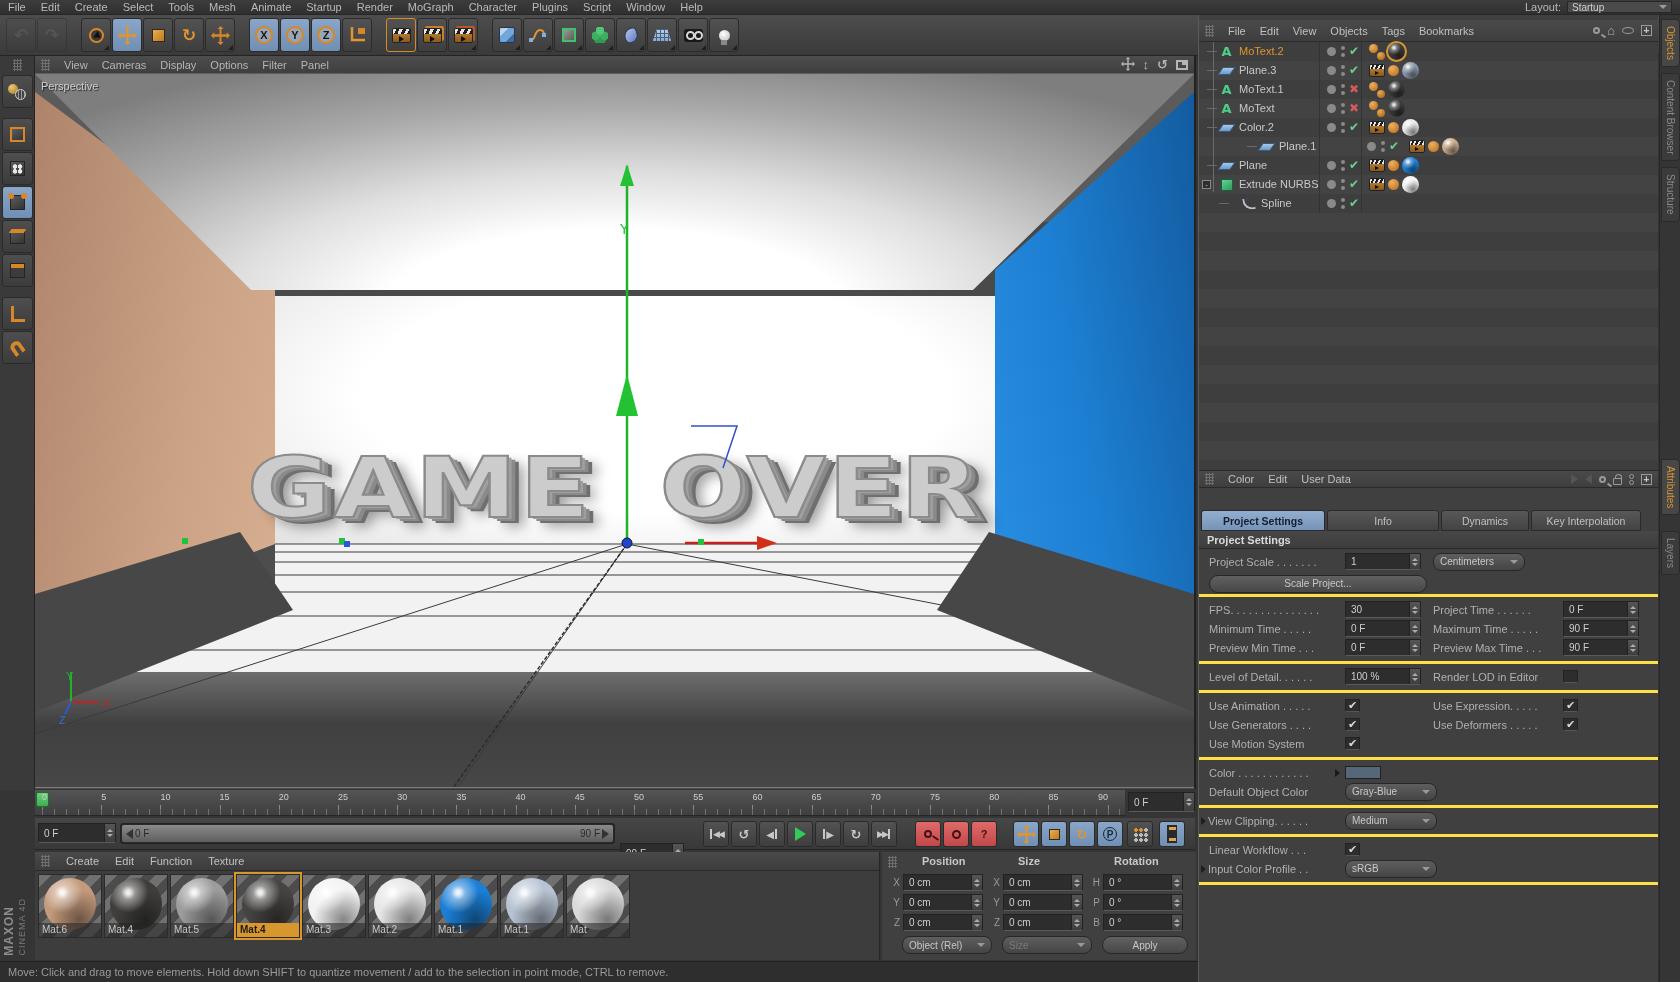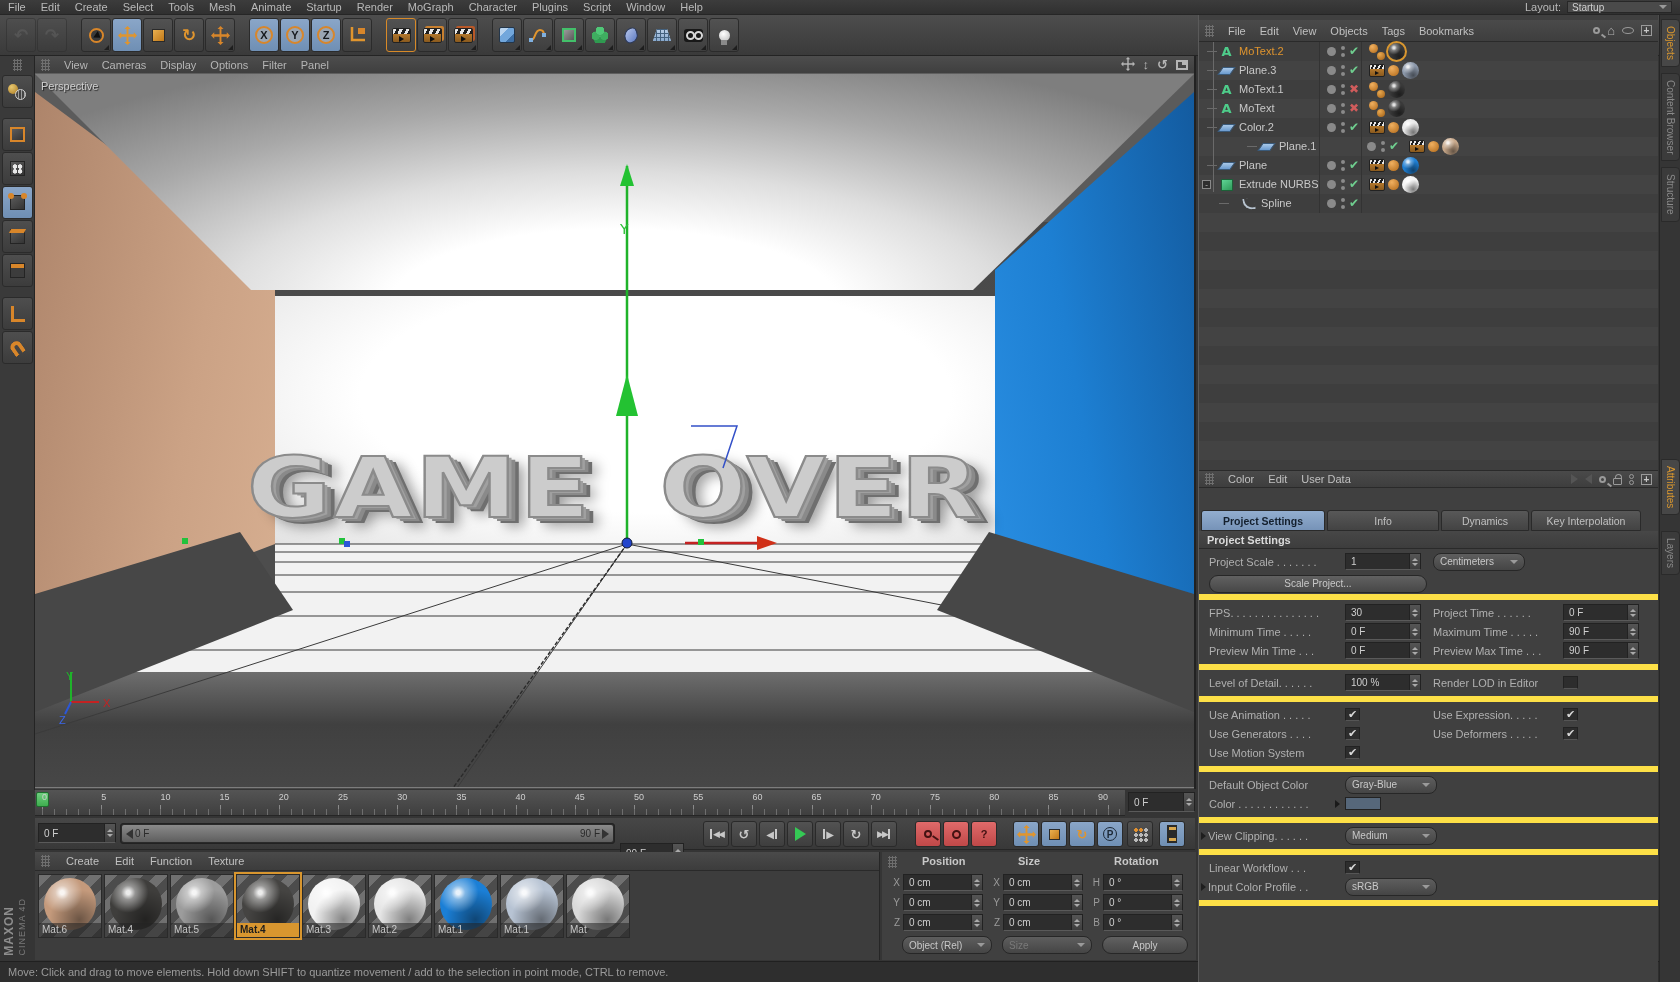--- a/index.html
+++ b/index.html
@@ -170,21 +170,21 @@
   #amheader{position:absolute;left:0;top:455px;width:100%;height:18px;display:flex;align-items:center;gap:14px;padding:0 6px;background:linear-gradient(#4a4a4a,#3e3e3e);border-top:1px solid #2a2a2a;border-bottom:1px solid #2a2a2a}
   #amicons{margin-left:auto;display:flex;gap:7px;align-items:center}
   #amobjrow{position:absolute;left:0;top:473px;width:100%;height:22px;display:flex;align-items:center;gap:6px;padding:0 8px;color:#d0d0d0;font-weight:bold}
   .docic{width:12px;height:15px;background:#e8e8e8;position:relative;clip-path:polygon(0 0,70% 0,100% 30%,100% 100%,0 100%)}
   .docic::after{content:"";position:absolute;right:-3px;bottom:-2px;width:7px;height:7px;border-radius:50%;background:#d8862a}
   #amtabs{position:absolute;left:2px;top:495px;width:456px;height:21px;display:flex;gap:2px}
   .amtab{height:21px;background:linear-gradient(#585858,#434343);border:1px solid #2a2a2a;border-radius:3px 3px 0 0;color:#c0c0c0;font-size:10.5px;display:flex;align-items:center;justify-content:center}
   .amtab.active{background:linear-gradient(#93aecf,#7693b8);color:#14202e;font-weight:bold}
   #amsection{position:absolute;left:0;top:516px;width:100%;height:18px;background:linear-gradient(#474747,#3d3d3d);border-bottom:1px solid #2a2a2a;display:flex;align-items:center;padding:0 8px;color:#dadada;font-weight:bold}
   #ambody{position:absolute;left:0;top:534px;width:100%}
-  .amgroup{border-bottom:6px solid #fde047;padding:3px 16px 4px 0}
+  .amgroup{border-bottom:3px solid #fde047;padding:3px 16px 4px 0}
   .amrow{height:19px;display:flex;align-items:center;position:relative}
   .amlabel{position:absolute;left:10px;width:134px;color:#b0b0b0;white-space:nowrap;overflow:hidden}
   .amlabel2{position:absolute;left:234px;width:128px;color:#b0b0b0;white-space:nowrap;overflow:hidden}
   .amctrl1{position:absolute;left:146px}
   .amctrl2{position:absolute;left:364px}
   .amctrl2b{position:absolute;left:234px}
   .chkbox{width:15px;height:13px;background:#2d2d2d;border:1px solid #222;border-bottom-color:#555;display:flex;align-items:center;justify-content:center;color:#d8d8d8;font-size:11px;line-height:1}
   .swatch{width:36px;height:13px;background:#56677a;border:1px solid #222}
   .exparrow{position:absolute;left:2px;top:6px;width:0;height:0;border-top:4px solid transparent;border-bottom:4px solid transparent;border-left:5px solid #1e1e1e}
   .rarrow{width:0;height:0;border-top:4px solid transparent;border-bottom:4px solid transparent;border-left:5px solid #1a1a1a;margin-right:4px}
@@ -1044,34 +1044,34 @@
         </div>
         <div class="amrow">
           <span class="amlabel">Use Motion System</span>
           <span class="amctrl1">
             <div class="chkbox">✔</div>
           </span>
         </div>
       </div>
       <div class="amgroup">
         <div class="amrow">
+          <span class="amlabel">Color . . . . . . . . . . . .</span>
+          <span class="amctrl1">
+            <div class="swatch" style="background: rgb(86, 103, 122);"></div>
+          </span>
+          <span class="rarrow" style="position: absolute; left: 136px; top: 6px;"></span>
+        </div>
+        <div class="amrow">
           <span class="amlabel">Default Object Color</span>
           <span class="amctrl1">
             <div class="ddl" style="width: 92px;">
               <span>Gray-Blue</span>
               <span class="dnarrow"></span>
             </div>
           </span>
-        </div>
-        <div class="amrow">
-          <span class="amlabel">Color . . . . . . . . . . . .</span>
-          <span class="amctrl1">
-            <div class="swatch" style="background: rgb(86, 103, 122);"></div>
-          </span>
-          <span class="rarrow" style="position: absolute; left: 136px; top: 6px;"></span>
         </div>
       </div>
       <div class="amgroup">
         <div class="amrow">
           <span class="exparrow"></span>
           <span class="amlabel" style="left: 9px;">View Clipping. . . . . .</span>
           <span class="amctrl1">
             <div class="ddl" style="width: 92px;">
               <span>Medium</span>
               <span class="dnarrow"></span>

